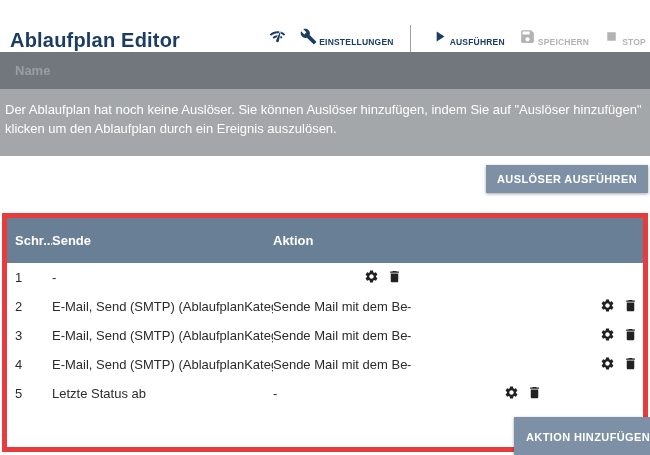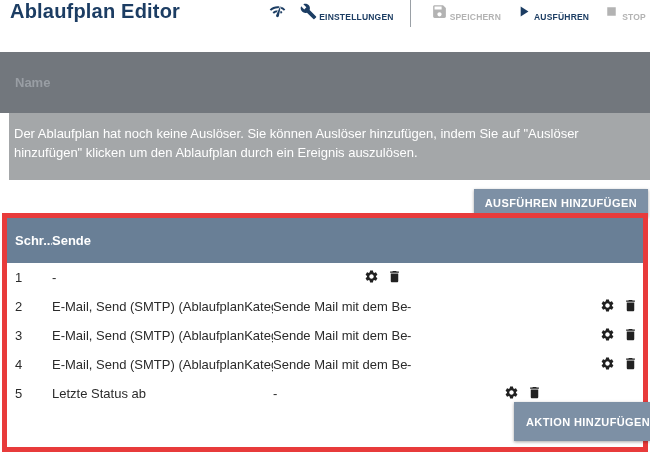--- a/index.html
+++ b/index.html
@@ -2,35 +2,35 @@
 <html><head>
 <meta charset="utf-8">
 <style>
   * { margin:0; padding:0; box-sizing:border-box; }
   html,body { background:#e9e9e9; }
   .app{
     position:relative; width:650px; height:455px; background:#ffffff;
     font-family:"Liberation Sans", sans-serif; overflow:hidden;
   }
   
-  .top-bar{ display:flex; align-items:flex-start; height:52px; padding:0 4px 8px 10px; background:#fff; }
+  .top-bar{ display:flex; align-items:flex-end; height:52px; padding:0 4px 0 10px; background:#fff; }
   .page-title{ font-size:20px; font-weight:bold; color:#1c3d63; letter-spacing:0.2px; }
   .toolbar{ display:flex; align-items:center; margin-left:auto; }
   .tb-item{ display:flex; align-items:flex-end; gap:2px; cursor:pointer; margin-left:14px; }
   .tb-item .tb-label{ font-size:8.5px; font-weight:bold; color:#1c3d63; letter-spacing:0.2px; padding-bottom:2px; white-space:nowrap; }
   .tb-item svg{ width:17px; height:17px; fill:#1c3d63; }
   .tb-item.disabled .tb-label{ color:#b3b3b3; }
   .tb-item.disabled svg{ fill:#b3b3b3; }
   .tb-sep{ width:1px; height:27px; background:#9aa0a6; margin:0 6px 0 16px; }
   
   .name-bar{ display:flex; align-items:center; justify-content:space-between;
-    height:61px; background:#72777d; padding:0 52px 0 15px; }
+    height:37px; background:#72777d; padding:0 52px 0 15px; }
   .name-bar .col-label{ font-size:13px; font-weight:bold; color:#999ea4; }
   .empty-note{ background:#a4a7a9; height:67px; padding:11px 8px 0 5px;
-    color:#ffffff; font-size:13px; line-height:19px; font-weight:500;margin-left:9px; }
+    color:#ffffff; font-size:13px; line-height:19px; font-weight:500; }
   .trigger-btn-row{ text-align:right; padding:9px 2px 0 0; height:43px; }
   .flat-btn{
     display:inline-block; background:#7d90a5; color:#ffffff; border:none; cursor:pointer;
     font-family:"Liberation Sans", sans-serif; font-size:11px; font-weight:bold;
     letter-spacing:0.4px; padding:8px 11px; box-shadow:0 1px 3px rgba(0,0,0,0.35);
     white-space:nowrap;
   }
   
   .action-table{
     position:absolute; left:2px; top:213px; width:646px; height:239px;
@@ -39,21 +39,21 @@
   .at-grid-row{
     display:grid; grid-template-columns:37px 221px 134px 140px 1fr;
     align-items:center; padding-left:8px;
   }
   .at-header{ background:#697f96; height:45px; color:#ffffff; font-size:13px; font-weight:bold; }
   .at-row{ height:29px; font-size:13px; color:#2b2b2b; background:#ffffff; }
   .cell{ overflow:hidden; white-space:nowrap; padding-right:6px; }
   .icon-cell{ display:flex; justify-content:flex-end; align-items:center; gap:8px; padding-right:5px; }
   .icon-cell svg{ width:15px; height:15px; fill:#212121; cursor:pointer; }
   .action-add-btn{
-    position:absolute; right:0; top:402px; width:136px; height:39px; z-index:5;
+    position:absolute; right:0; top:417px; width:136px; height:39px; z-index:5;
     overflow:hidden; text-align:left; padding:8px 0 8px 12px;
   }
 </style>
 </head>
 <body>
 
 <div class="app">
 
   <div class="top-bar">
     <div class="page-title">Ablaufplan Editor</div>
@@ -68,59 +68,60 @@
 
       <div class="tb-item">
         <span><svg viewBox="0 0 24 24">
               <path d="M22.7 19l-9.1-9.1c.9-2.3.4-5-1.5-6.9-2-2-5-2.4-7.4-1.3L9 6 6 9 1.6 4.7C.4 7.1.9 10.1 2.9 12.1c1.9 1.9 4.6 2.4 6.9 1.5l9.1 9.1c.4.4 1 .4 1.4 0l2.3-2.3c.5-.4.5-1.1.1-1.4z"></path>
             </svg></span>
         <span class="tb-label">EINSTELLUNGEN</span>
       </div>
 
       <div class="tb-sep"></div>
 
+      <div class="tb-item">
+        <span><svg viewBox="0 0 24 24">
+              <path d="M8 5v14l11-7z"></path>
+            </svg></span>
+        <span class="tb-label">AUSFÜHREN</span>
+      </div>
+
       <div class="tb-item disabled">
         <span><svg viewBox="0 0 24 24">
               <path d="M17 3H5c-1.11 0-2 .9-2 2v14c0 1.1.89 2 2 2h14c1.1 0 2-.9 2-2V7l-4-4zm-5 16c-1.66 0-3-1.34-3-3s1.34-3 3-3 3 1.34 3 3-1.34 3-3 3zm3-10H5V5h10v4z"></path>
             </svg></span>
         <span class="tb-label">SPEICHERN</span>
-      </div>
-
-      <div class="tb-item">
-        <span><svg viewBox="0 0 24 24">
-              <path d="M8 5v14l11-7z"></path>
-            </svg></span>
-        <span class="tb-label">AUSFÜHREN</span>
       </div>
 
       <div class="tb-item disabled">
         <span><svg viewBox="0 0 24 24">
               <path d="M6 6h12v12H6z"></path>
             </svg></span>
         <span class="tb-label">STOP</span>
       </div>
 
     </div>
   </div>
 
   <div class="name-bar">
     <span class="col-label">Name</span>
   </div>
 
   <div class="empty-note">Der Ablaufplan hat noch keine Auslöser. Sie können Auslöser hinzufügen, indem Sie auf "Auslöser hinzufügen" klicken um den Ablaufplan durch ein Ereignis auszulösen.</div>
 
   <div class="trigger-btn-row">
-    <button class="flat-btn">AUSFÜHREN HINZUFÜGEN</button>
+    <button class="flat-btn">AUSLÖSER AUSFÜHREN</button>
   </div>
 
   <div class="action-table">
 
     <div class="at-grid-row at-header">
       <div class="cell">Schr...</div>
       <div class="cell">Sende</div>
+      <div class="cell">Aktion</div>
       <div class="cell"></div>
     </div>
 
     <div class="at-grid-row at-row">
       <div class="cell">1</div>
       <div class="cell">-</div>
       <div class="icon-cell">
         <span><svg viewBox="0 0 24 24">
               <path d="M19.14 12.94c.04-.3.06-.61.06-.94 0-.32-.02-.64-.07-.94l2.03-1.58c.18-.14.23-.41.12-.61l-1.92-3.32c-.12-.22-.37-.29-.59-.22l-2.39.96c-.5-.38-1.03-.7-1.62-.94l-.36-2.54c-.04-.24-.24-.41-.48-.41h-3.84c-.24 0-.43.17-.47.41l-.36 2.54c-.59.24-1.13.57-1.62.94l-2.39-.96c-.22-.08-.47 0-.59.22L2.74 8.87c-.12.21-.08.47.12.61l2.03 1.58c-.05.3-.09.63-.09.94s.02.64.07.94l-2.03 1.58c-.18.14-.23.41-.12.61l1.92 3.32c.12.22.37.29.59.22l2.39-.96c.5.38 1.03.7 1.62.94l.36 2.54c.05.24.24.41.48.41h3.84c.24 0 .44-.17.47-.41l.36-2.54c.59-.24 1.13-.56 1.62-.94l2.39.96c.22.08.47 0 .59-.22l1.92-3.32c.12-.22.07-.47-.12-.61l-2.01-1.58zM12 15.6c-1.98 0-3.6-1.62-3.6-3.6s1.62-3.6 3.6-3.6 3.6 1.62 3.6 3.6-1.62 3.6-3.6 3.6z"></path>
             </svg></span>

